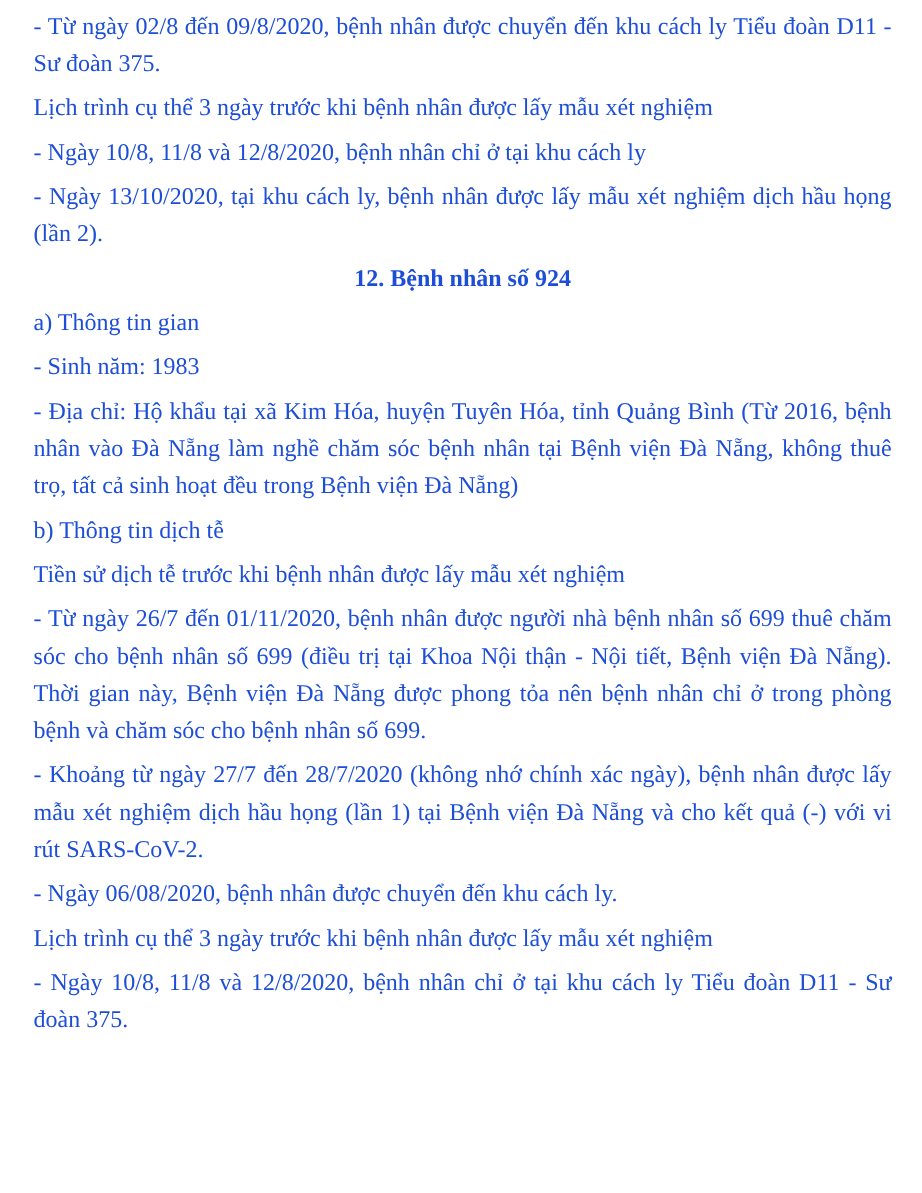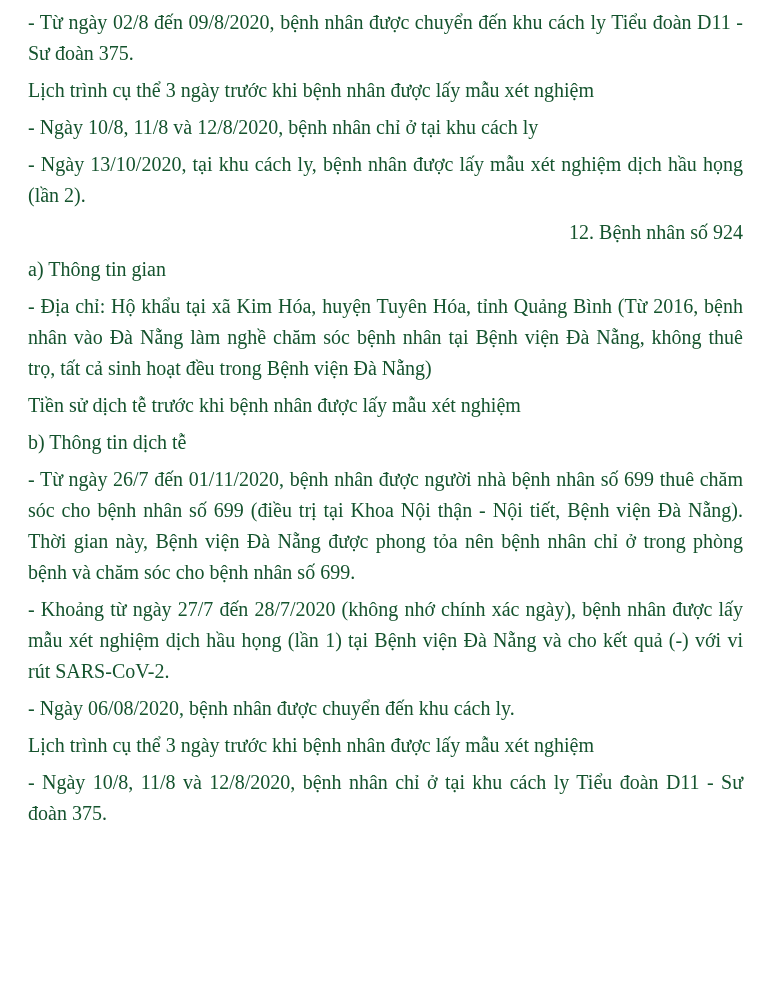--- a/index.html
+++ b/index.html
@@ -11,43 +11,44 @@
     position: relative;
     width: 768px;
     height: 994px;
     box-sizing: border-box;
     background: #ffffff;
     padding: 7px 25px 0 28px;
     overflow: hidden;
     font-family: "Liberation Serif", "DejaVu Serif", serif;
     font-size: 20px;
     line-height: 31px;
-    color: #14532d;
+    color: #1d4ed8;
   }
   .para {
     margin: 0 0 6px 0;
     text-align: justify;
     text-justify: inter-word;
   }
   .heading {
-    font-weight: normal;
-    text-align: right;
+    font-weight: bold;
+    text-align: center;
   }
 </style>
 </head>
 <body>
 
 <div class="page">
   <p class="para">- Từ ngày 02/8 đến 09/8/2020, bệnh nhân được chuyển đến khu cách ly Tiểu đoàn D11 - Sư đoàn 375.</p>
   <p class="para">Lịch trình cụ thể 3 ngày trước khi bệnh nhân được lấy mẫu xét nghiệm</p>
   <p class="para">- Ngày 10/8, 11/8 và 12/8/2020, bệnh nhân chỉ ở tại khu cách ly</p>
   <p class="para">- Ngày 13/10/2020, tại khu cách ly, bệnh nhân được lấy mẫu xét nghiệm dịch hầu họng (lần 2).</p>
   <p class="para heading">12. Bệnh nhân số 924</p>
   <p class="para">a) Thông tin gian</p>
+  <p class="para">- Sinh năm: 1983</p>
   <p class="para">- Địa chỉ: Hộ khẩu tại xã Kim Hóa, huyện Tuyên Hóa, tỉnh Quảng Bình (Từ 2016, bệnh nhân vào Đà Nẵng làm nghề chăm sóc bệnh nhân tại Bệnh viện Đà Nẵng, không thuê trọ, tất cả sinh hoạt đều trong Bệnh viện Đà Nẵng)</p>
+  <p class="para">b) Thông tin dịch tễ</p>
   <p class="para">Tiền sử dịch tễ trước khi bệnh nhân được lấy mẫu xét nghiệm</p>
-  <p class="para">b) Thông tin dịch tễ</p>
   <p class="para">- Từ ngày 26/7 đến 01/11/2020, bệnh nhân được người nhà bệnh nhân số 699 thuê chăm sóc cho bệnh nhân số 699 (điều trị tại Khoa Nội thận - Nội tiết, Bệnh viện Đà Nẵng). Thời gian này, Bệnh viện Đà Nẵng được phong tỏa nên bệnh nhân chỉ ở trong phòng bệnh và chăm sóc cho bệnh nhân số 699.</p>
   <p class="para">- Khoảng từ ngày 27/7 đến 28/7/2020 (không nhớ chính xác ngày), bệnh nhân được lấy mẫu xét nghiệm dịch hầu họng (lần 1) tại Bệnh viện Đà Nẵng và cho kết quả (-) với vi rút SARS-CoV-2.</p>
   <p class="para">- Ngày 06/08/2020, bệnh nhân được chuyển đến khu cách ly.</p>
   <p class="para">Lịch trình cụ thể 3 ngày trước khi bệnh nhân được lấy mẫu xét nghiệm</p>
   <p class="para">- Ngày 10/8, 11/8 và 12/8/2020, bệnh nhân chỉ ở tại khu cách ly Tiểu đoàn D11 - Sư đoàn 375.</p>
 </div>
 
 </body></html>

